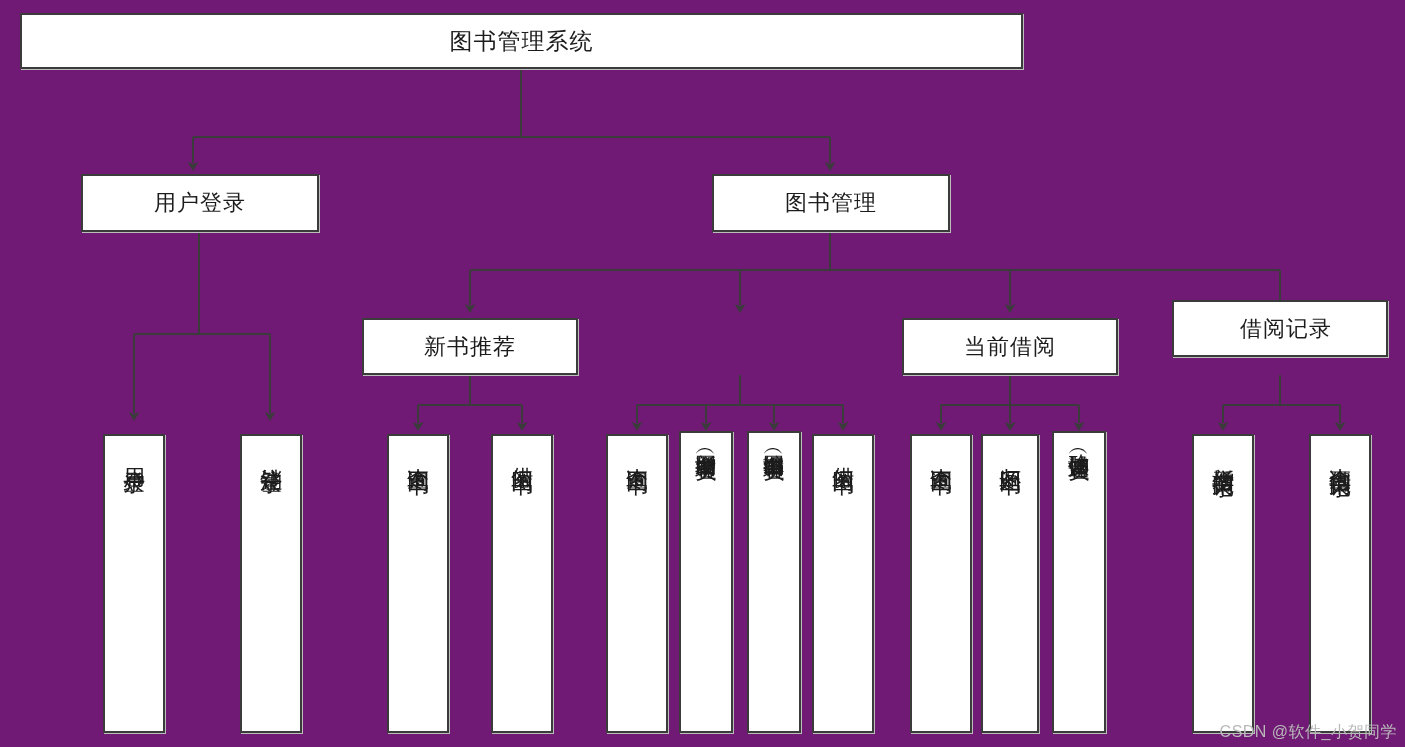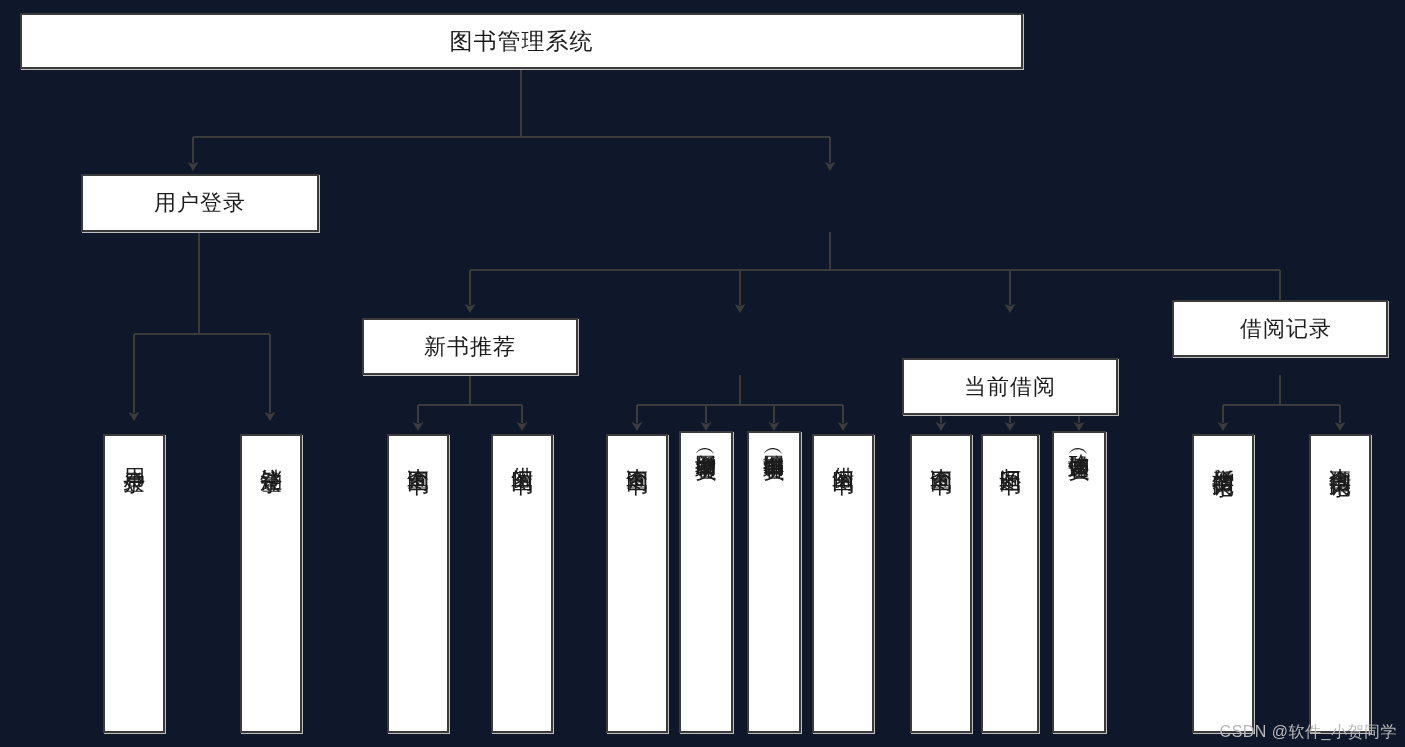--- a/index.html
+++ b/index.html
@@ -8,21 +8,21 @@
     padding: 0;
     background: #ffffff;
   }
   body {
     font-family: "Liberation Sans", "DejaVu Sans", sans-serif;
   }
   #diagram-canvas {
     position: relative;
     width: 1405px;
     height: 747px;
-    background: #0f172a;
+    background: #701a75;
     overflow: hidden;
   }
   #connector-layer {
     position: absolute;
     left: 0;
     top: 0;
     width: 1405px;
     height: 747px;
     pointer-events: none;
   }
@@ -143,25 +143,28 @@
     </g>
   </svg>
 
   <div class="node-box level-root" style="left:20px; top:13px; width:1003px; height:56px;">
     <span class="node-label-h">图书管理系统</span>
   </div>
 
   <div class="node-box level-1" style="left:81px; top:174px; width:238px; height:58px;">
     <span class="node-label-h">用户登录</span>
   </div>
+  <div class="node-box level-1" style="left:712px; top:174px; width:238px; height:58px;">
+    <span class="node-label-h">图书管理</span>
+  </div>
 
   <div class="node-box level-2" style="left:362px; top:318px; width:216px; height:57px;">
     <span class="node-label-h">新书推荐</span>
   </div>
-  <div class="node-box level-2" style="left:902px; top:318px; width:216px; height:57px;margin-top:40px;">
+  <div class="node-box level-2" style="left:902px; top:318px; width:216px; height:57px;">
     <span class="node-label-h">当前借阅</span>
   </div>
   <div class="node-box level-2" style="left:1172px; top:300px; width:216px; height:57px;padding-left:12px;">
     <span class="node-label-h">借阅记录</span>
   </div>
 
   <div class="node-box leaf" style="left:103px; top:434px; width:62px; height:299px;">
     <span class="node-label-v">用户登录</span>
   </div>
   <div class="node-box leaf" style="left:240px; top:434px; width:62px; height:299px;">

